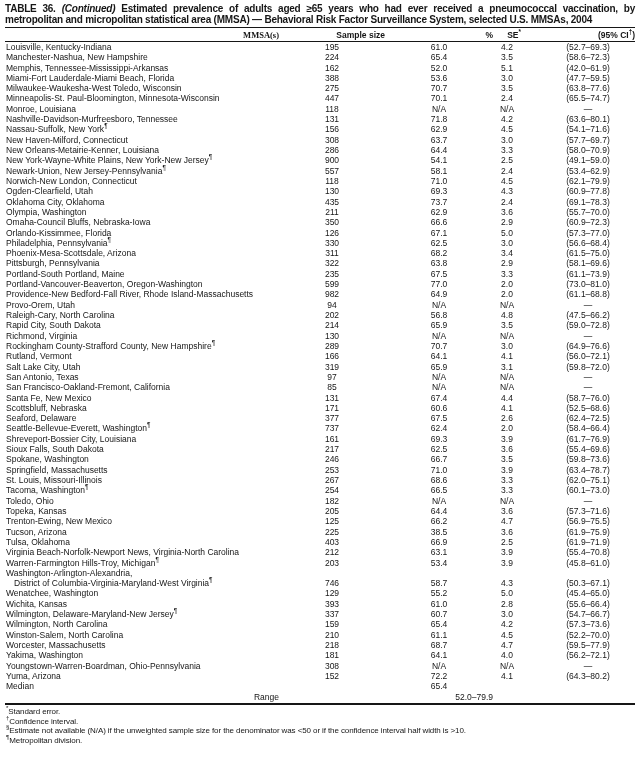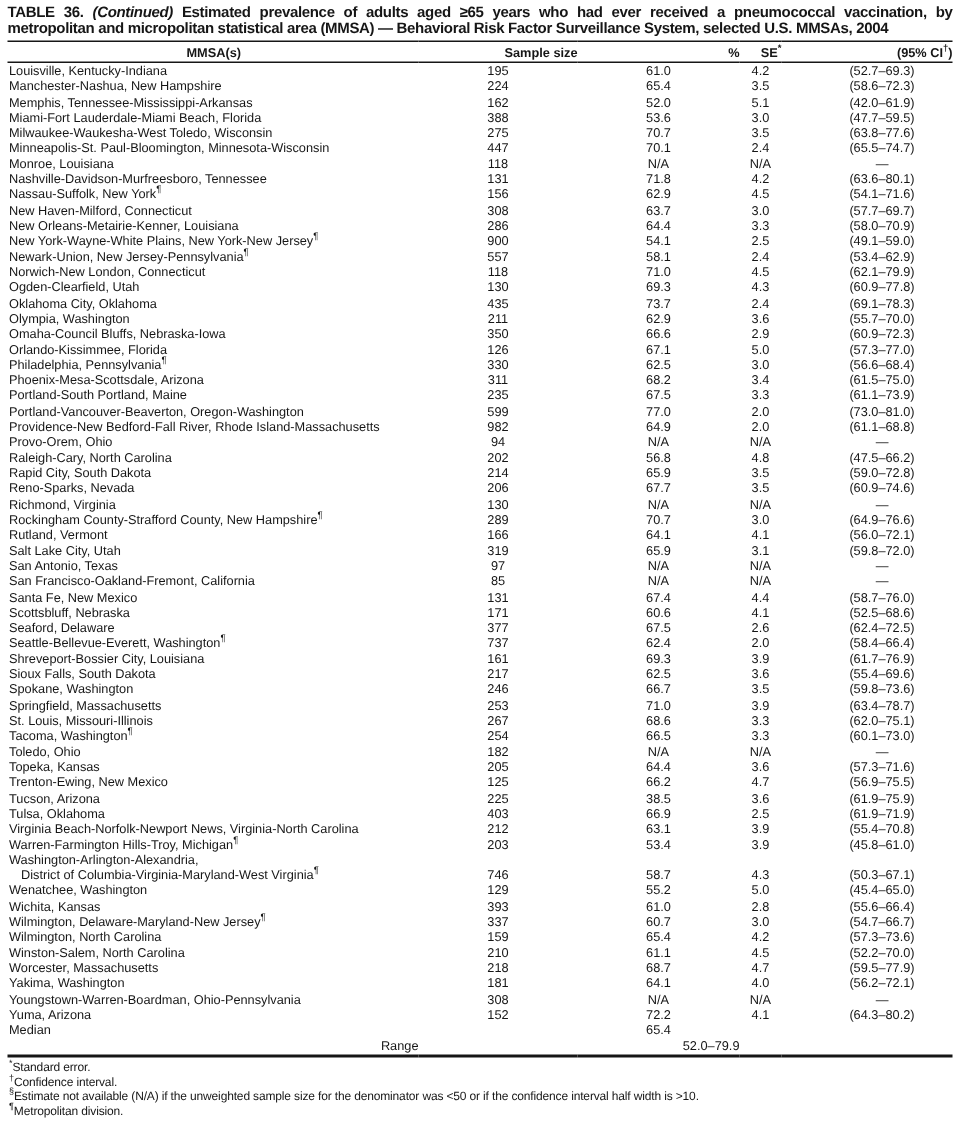--- a/index.html
+++ b/index.html
@@ -27,21 +27,21 @@
   col.col-pct    { width:108px; }
   col.col-se     { width:28px;  }
   col.col-ci     { width:114px; }
 
   thead th {
     font-size:8.5px; font-weight:bold; line-height:10px;
     padding:1.5px 0 1px 0;
     border-bottom:1.1px solid #161616;
     text-align:right; vertical-align:bottom;
   }
-  thead th.h-name { text-align:center; padding-left:1px; }
+  thead th.h-name { text-align:right; padding-left:1px;font-family:Liberation Serif, serif; }
   thead th.h-ci   { padding-left:20px; }
 
   tbody td {
     font-size:8.5px; line-height:10.32px; height:10.32px;
     padding:0; vertical-align:bottom;
     white-space:nowrap; overflow:visible;
   }
   td.c-name { text-align:left; padding-left:1px; }
   td.c-sample, td.c-pct, td.c-se, td.c-ci { text-align:center; }
   td.c-ci { padding-left:20px; }
@@ -264,20 +264,29 @@
           <td class="c-name">
             <div>Phoenix-Mesa-Scottsdale, Arizona</div>
           </td>
           <td class="c-sample">311</td>
           <td class="c-pct">68.2</td>
           <td class="c-se">3.4</td>
           <td class="c-ci">(61.5–75.0)</td>
         </tr>
         <tr>
           <td class="c-name">
+            <div>Pittsburgh, Pennsylvania</div>
+          </td>
+          <td class="c-sample">322</td>
+          <td class="c-pct">63.8</td>
+          <td class="c-se">2.9</td>
+          <td class="c-ci">(58.1–69.6)</td>
+        </tr>
+        <tr>
+          <td class="c-name">
             <div>Portland-South Portland, Maine</div>
           </td>
           <td class="c-sample">235</td>
           <td class="c-pct">67.5</td>
           <td class="c-se">3.3</td>
           <td class="c-ci">(61.1–73.9)</td>
         </tr>
         <tr>
           <td class="c-name">
             <div>Portland-Vancouver-Beaverton, Oregon-Washington</div>
@@ -291,21 +300,21 @@
           <td class="c-name">
             <div>Providence-New Bedford-Fall River, Rhode Island-Massachusetts</div>
           </td>
           <td class="c-sample">982</td>
           <td class="c-pct">64.9</td>
           <td class="c-se">2.0</td>
           <td class="c-ci">(61.1–68.8)</td>
         </tr>
         <tr>
           <td class="c-name">
-            <div>Provo-Orem, Ohio</div>
+            <div>Provo-Orem, Utah</div>
           </td>
           <td class="c-sample">94</td>
           <td class="c-pct">N/A</td>
           <td class="c-se">N/A</td>
           <td class="c-ci">—</td>
         </tr>
         <tr>
           <td class="c-name">
             <div>Raleigh-Cary, North Carolina</div>
           </td>
@@ -315,29 +324,20 @@
           <td class="c-ci">(47.5–66.2)</td>
         </tr>
         <tr>
           <td class="c-name">
             <div>Rapid City, South Dakota</div>
           </td>
           <td class="c-sample">214</td>
           <td class="c-pct">65.9</td>
           <td class="c-se">3.5</td>
           <td class="c-ci">(59.0–72.8)</td>
-        </tr>
-        <tr>
-          <td class="c-name">
-            <div>Reno-Sparks, Nevada</div>
-          </td>
-          <td class="c-sample">206</td>
-          <td class="c-pct">67.7</td>
-          <td class="c-se">3.5</td>
-          <td class="c-ci">(60.9–74.6)</td>
         </tr>
         <tr>
           <td class="c-name">
             <div>Richmond, Virginia</div>
           </td>
           <td class="c-sample">130</td>
           <td class="c-pct">N/A</td>
           <td class="c-se">N/A</td>
           <td class="c-ci">—</td>
         </tr>

